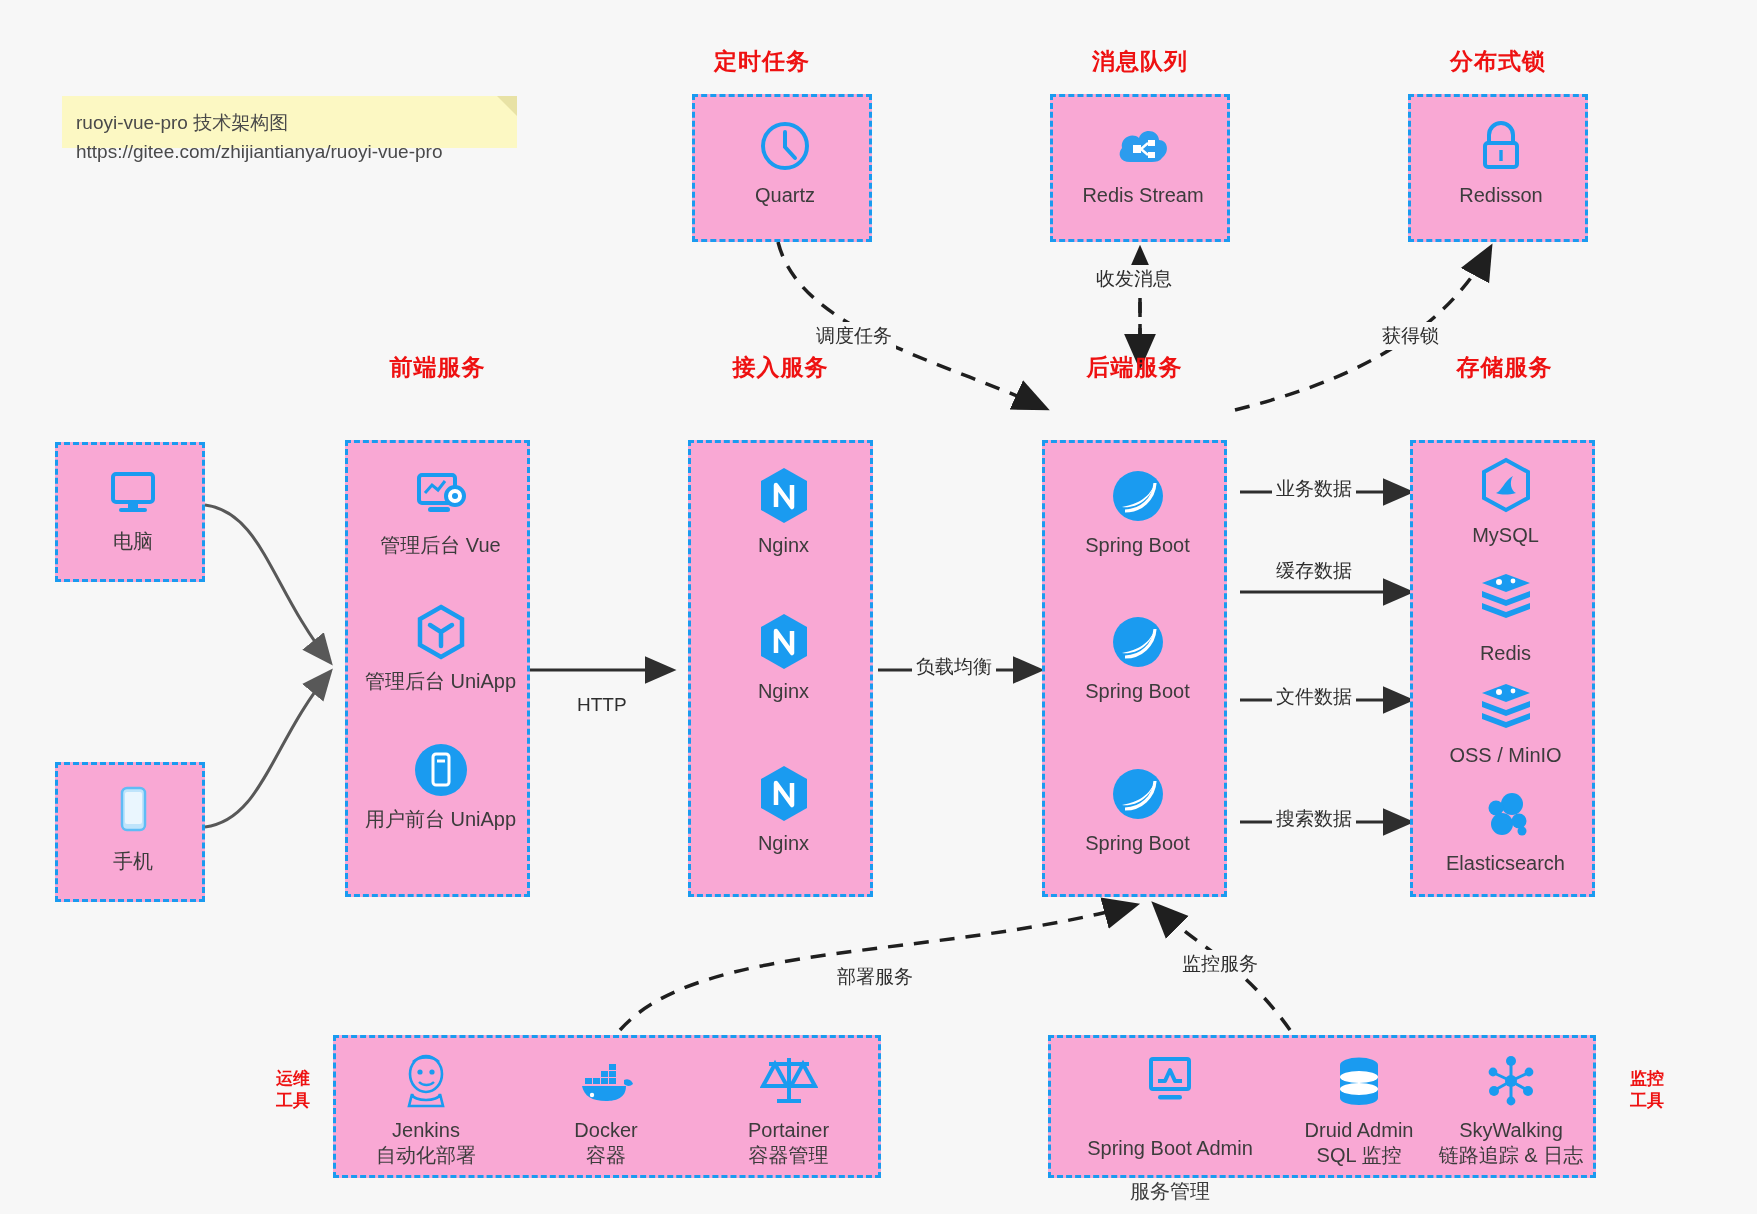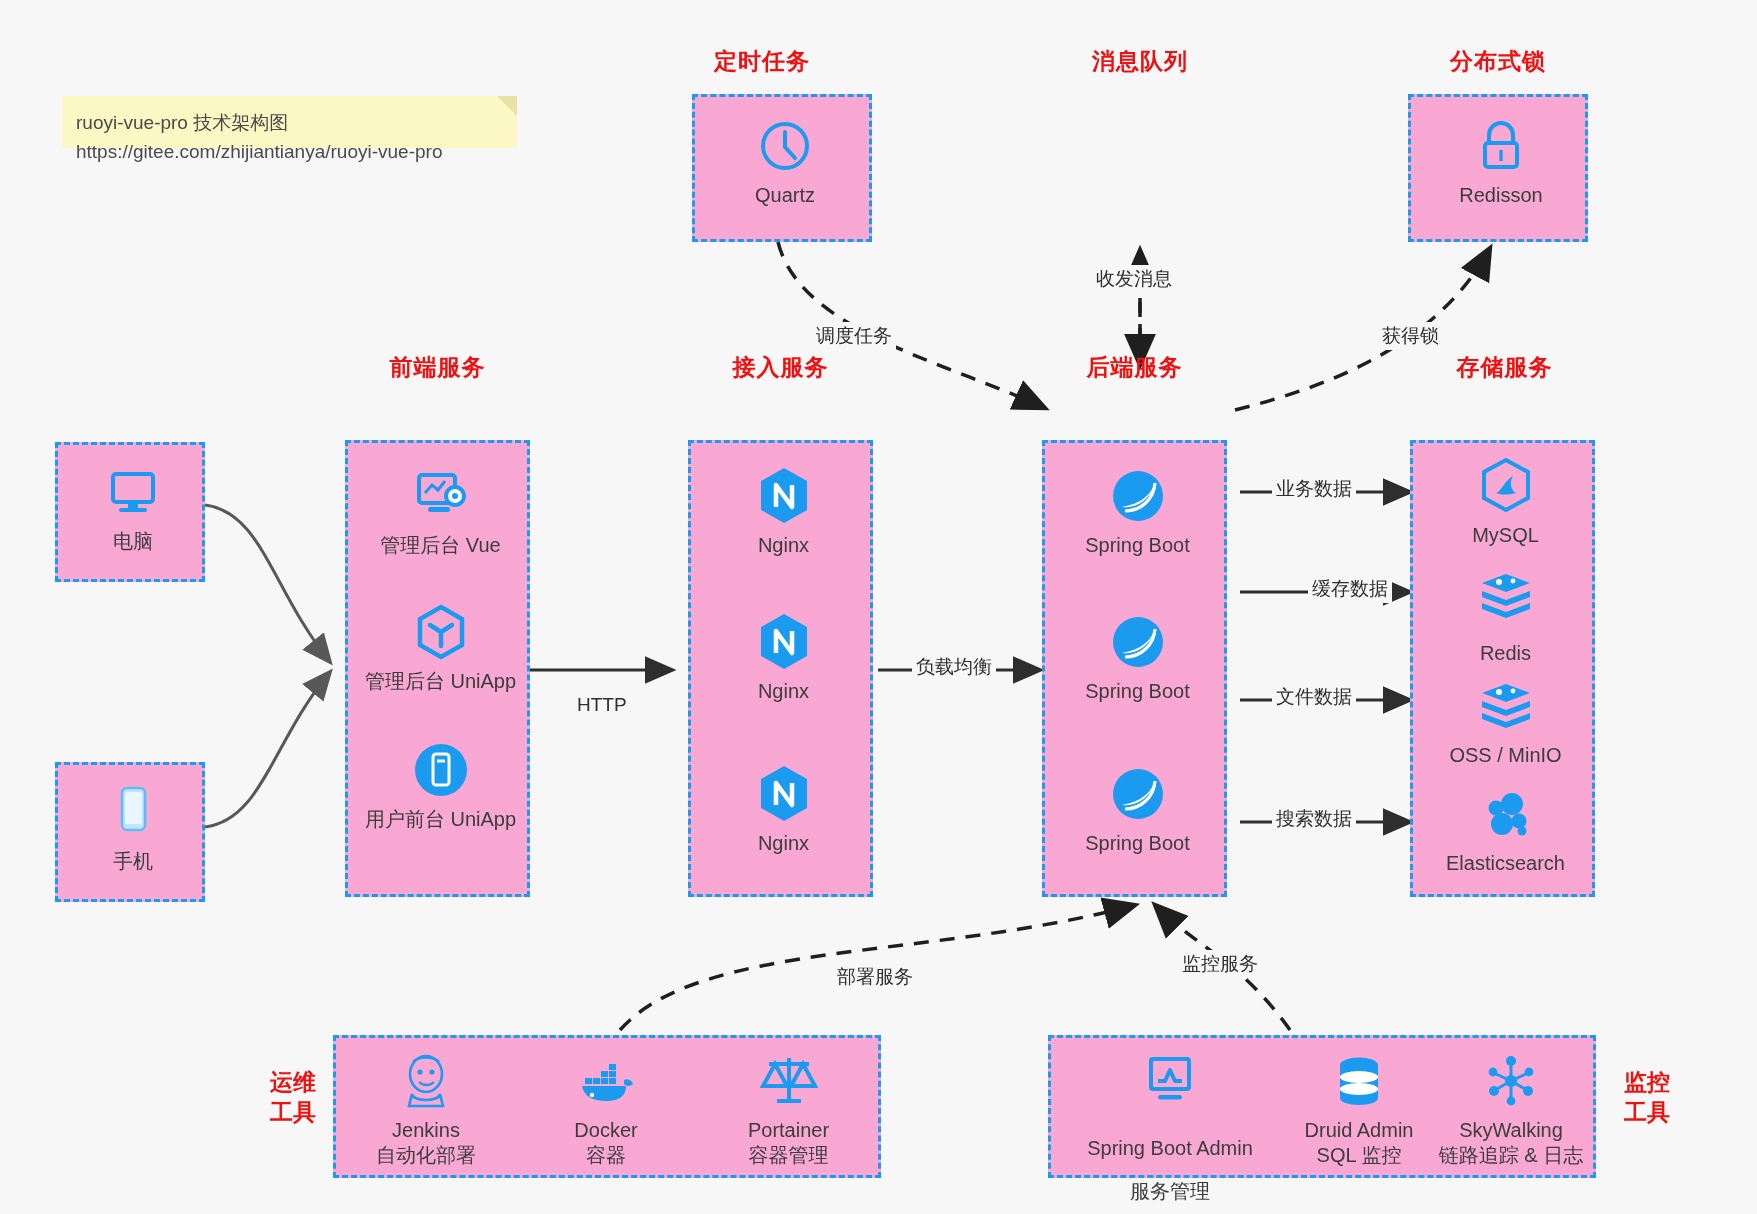--- a/index.html
+++ b/index.html
@@ -82,21 +82,21 @@
   svg.layer {
     position: absolute;
     left: 0; top: 0;
     width: 1757px; height: 1214px;
     pointer-events: none;
   }
   .sideTitle {
     position: absolute;
     color: #ee1111;
     font-weight: bold;
-    font-size: 23px;
+    font-size: 17px;
     line-height: 1.3;
     text-align: center;
     white-space: nowrap;
   }
 </style>
 </head>
 <body>
 
 <div id="canvas">
 
@@ -150,20 +150,34 @@
         <svg width="56" height="56" viewBox="0 0 56 56">
           <circle cx="28" cy="28" r="22" fill="none" stroke="#1a9bf0" stroke-width="4"></circle>
           <path d="M28 14 L28 29 L38 40" fill="none" stroke="#1a9bf0" stroke-width="4" stroke-linecap="round"></path>
         </svg>
       </div>
       <div class="cap">Quartz</div>
     </div>
   </div>
 
   <div class="grp-title" style="left:1050px; top:46px; width:180px;">消息队列</div>
+  <div class="box" style="left:1050px; top:94px; width:180px; height:148px;">
+    <div class="node" style="left:0; top:18px; width:180px;">
+      <div class="ico">
+        <svg width="58" height="52" viewBox="0 0 58 52">
+          <path d="M16 42 C6 42 3 34 8 28 C6 18 18 12 25 18 C28 8 44 9 45 20 C54 20 56 32 48 38 C46 41 42 42 38 42 Z" fill="#1a9bf0" opacity="0.92"></path>
+          <rect x="19" y="25" width="8" height="8" fill="#ffffff"></rect>
+          <rect x="34" y="20" width="7" height="6" fill="#ffffff"></rect>
+          <rect x="34" y="32" width="7" height="6" fill="#ffffff"></rect>
+          <path d="M27 29 L34 23 M27 29 L34 35" stroke="#ffffff" stroke-width="2.4" fill="none"></path>
+        </svg>
+      </div>
+      <div class="cap">Redis Stream</div>
+    </div>
+  </div>
 
   <div class="grp-title" style="left:1408px; top:46px; width:180px;">分布式锁</div>
   <div class="box" style="left:1408px; top:94px; width:180px; height:148px;">
     <div class="node" style="left:0; top:18px; width:180px;text-align:center;">
       <div class="ico">
         <svg width="54" height="58" viewBox="0 0 54 58">
           <path d="M15 26 L15 18 A12 12 0 0 1 39 18 L39 26" fill="none" stroke="#1a9bf0" stroke-width="4"></path>
           <rect x="11" y="26" width="32" height="24" rx="3" fill="none" stroke="#1a9bf0" stroke-width="4"></rect>
           <line x1="27" y1="33" x2="27" y2="44" stroke="#1a9bf0" stroke-width="3.4"></line>
         </svg>
@@ -347,21 +361,21 @@
           <circle cx="44" cy="45" r="4.5" fill="#1a9bf0"></circle>
         </svg>
       </div>
       <div class="cap">Elasticsearch</div>
     </div>
   </div>
 
   <div class="elabel" style="left:573px; top:653px;margin-top:40px;">HTTP</div>
   <div class="elabel" style="left:912px; top:653px;">负载均衡</div>
   <div class="elabel" style="left:1272px; top:475px;">业务数据</div>
-  <div class="elabel" style="left:1272px; top:575px;margin-left:36px;">缓存数据</div>
+  <div class="elabel" style="left:1272px; top:557px;">缓存数据</div>
   <div class="elabel" style="left:1272px; top:683px;">文件数据</div>
   <div class="elabel" style="left:1272px; top:805px;">搜索数据</div>
 
   <div class="elabel" style="left:833px; top:963px;">部署服务</div>
   <div class="elabel" style="left:1178px; top:950px;">监控服务</div>
 
   <div class="sideTitle" style="left:258px; top:1068px; width:70px;">
     <div>运维</div>
     <div>工具</div>
   </div>

